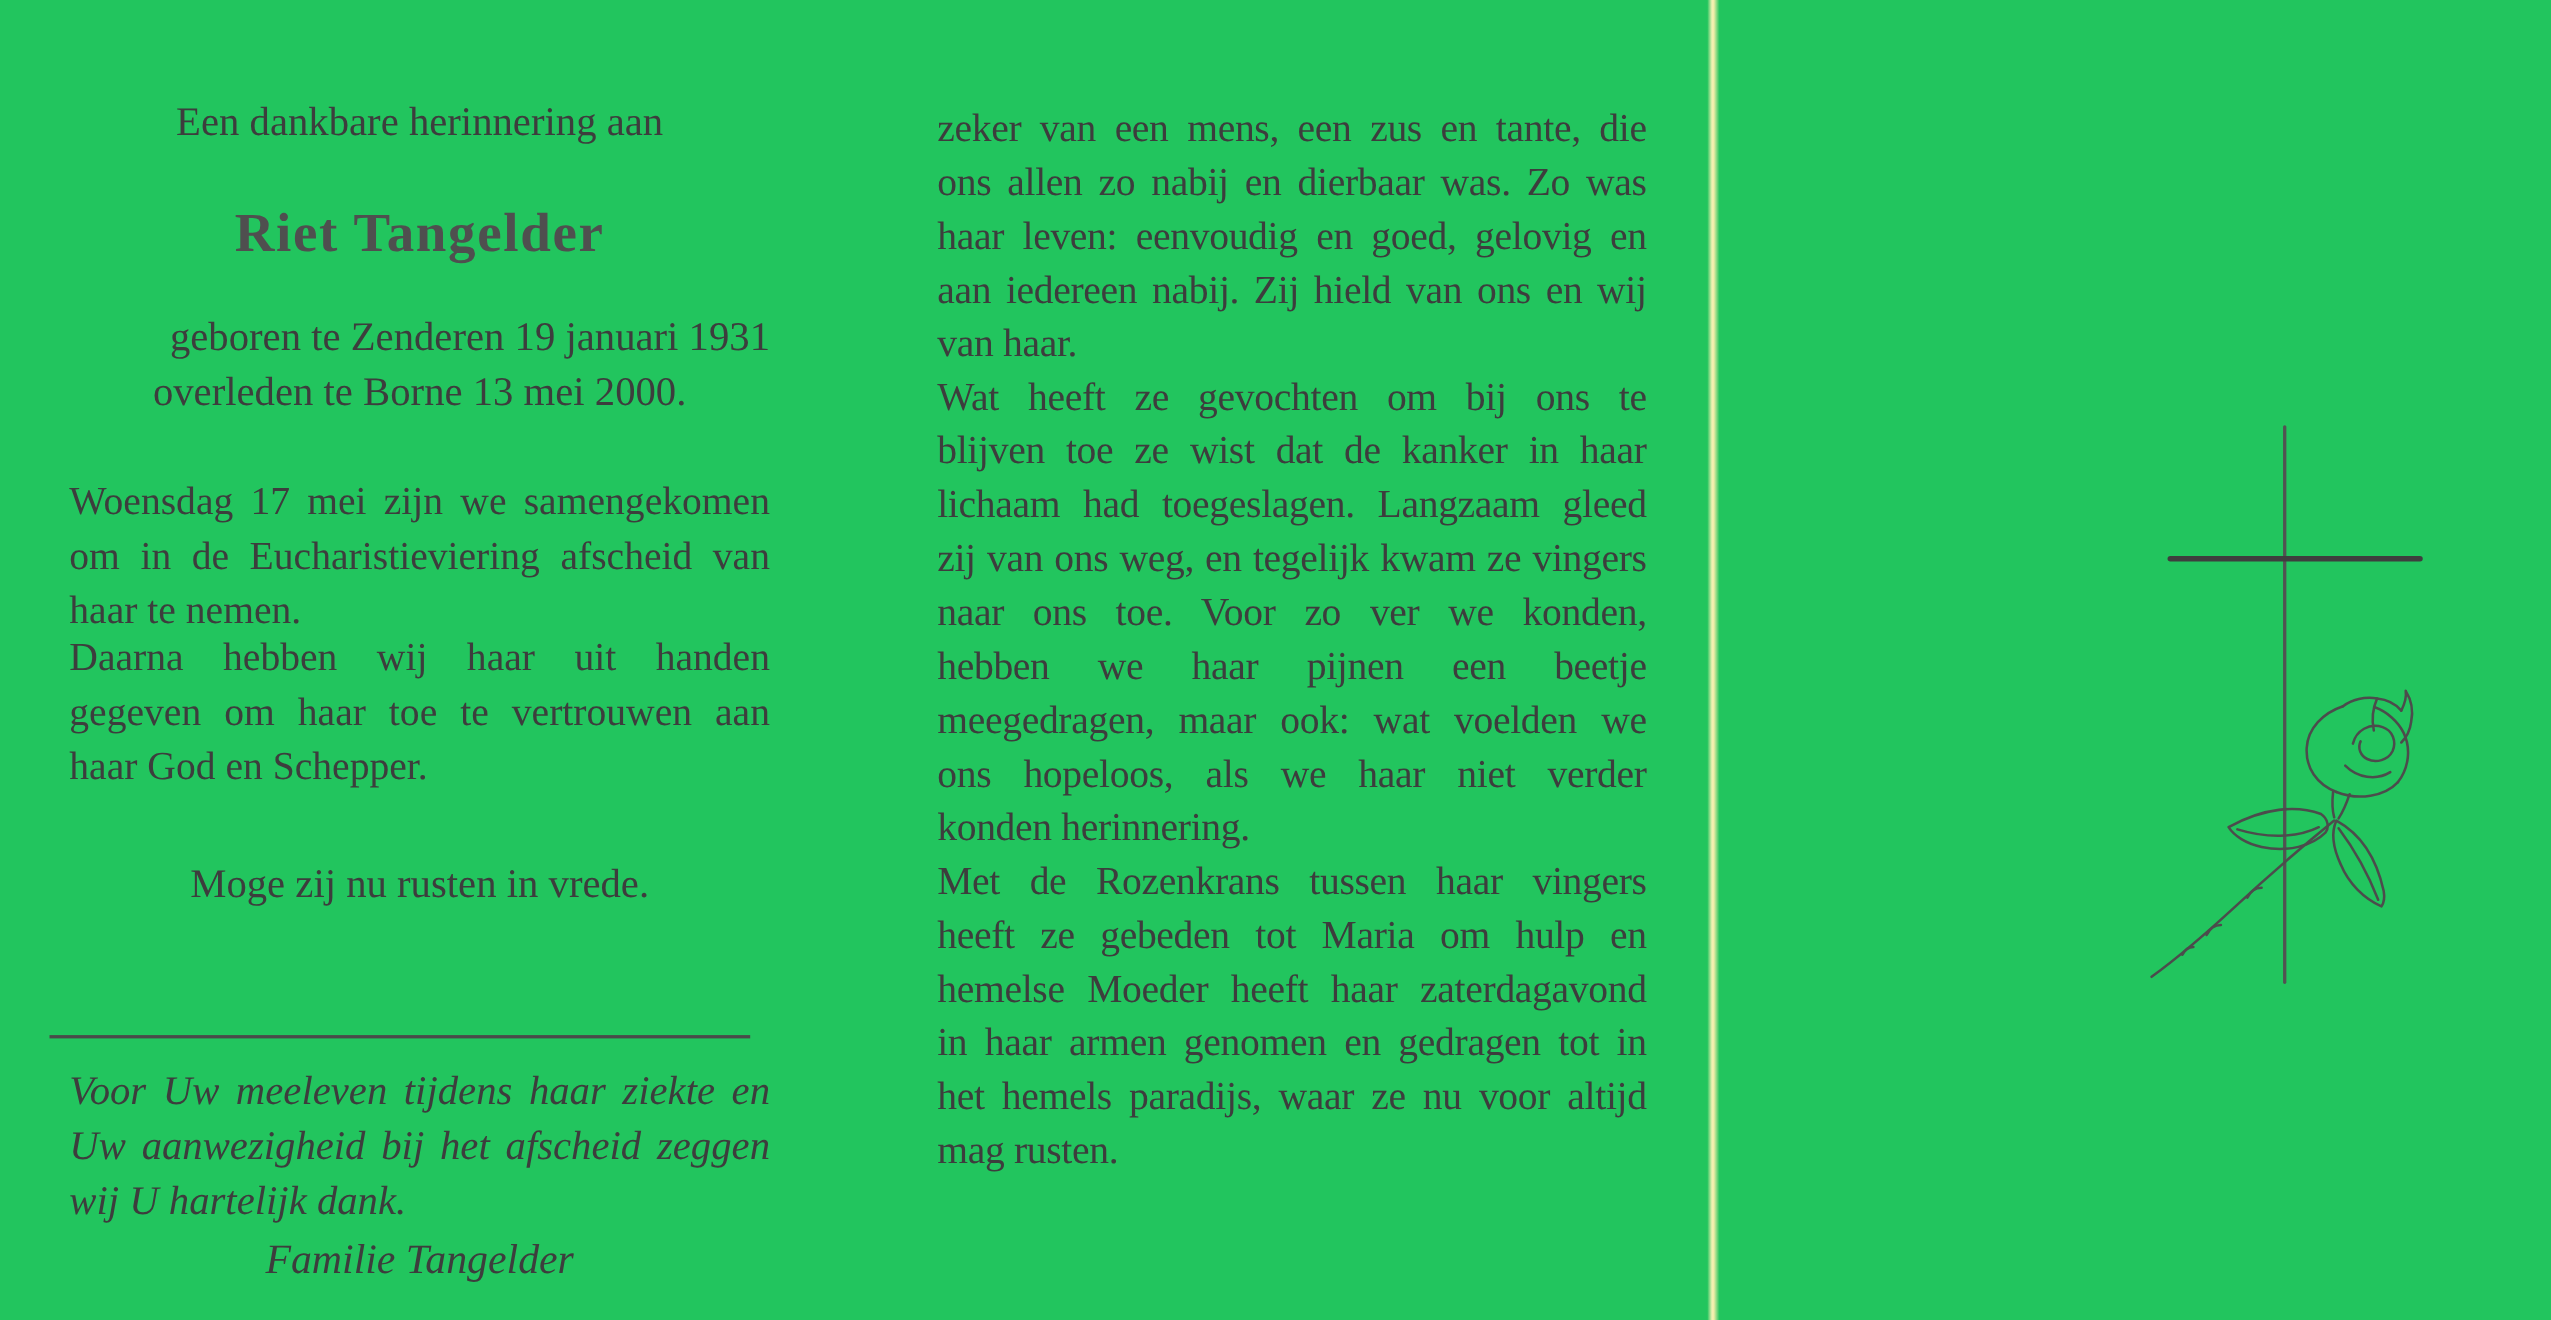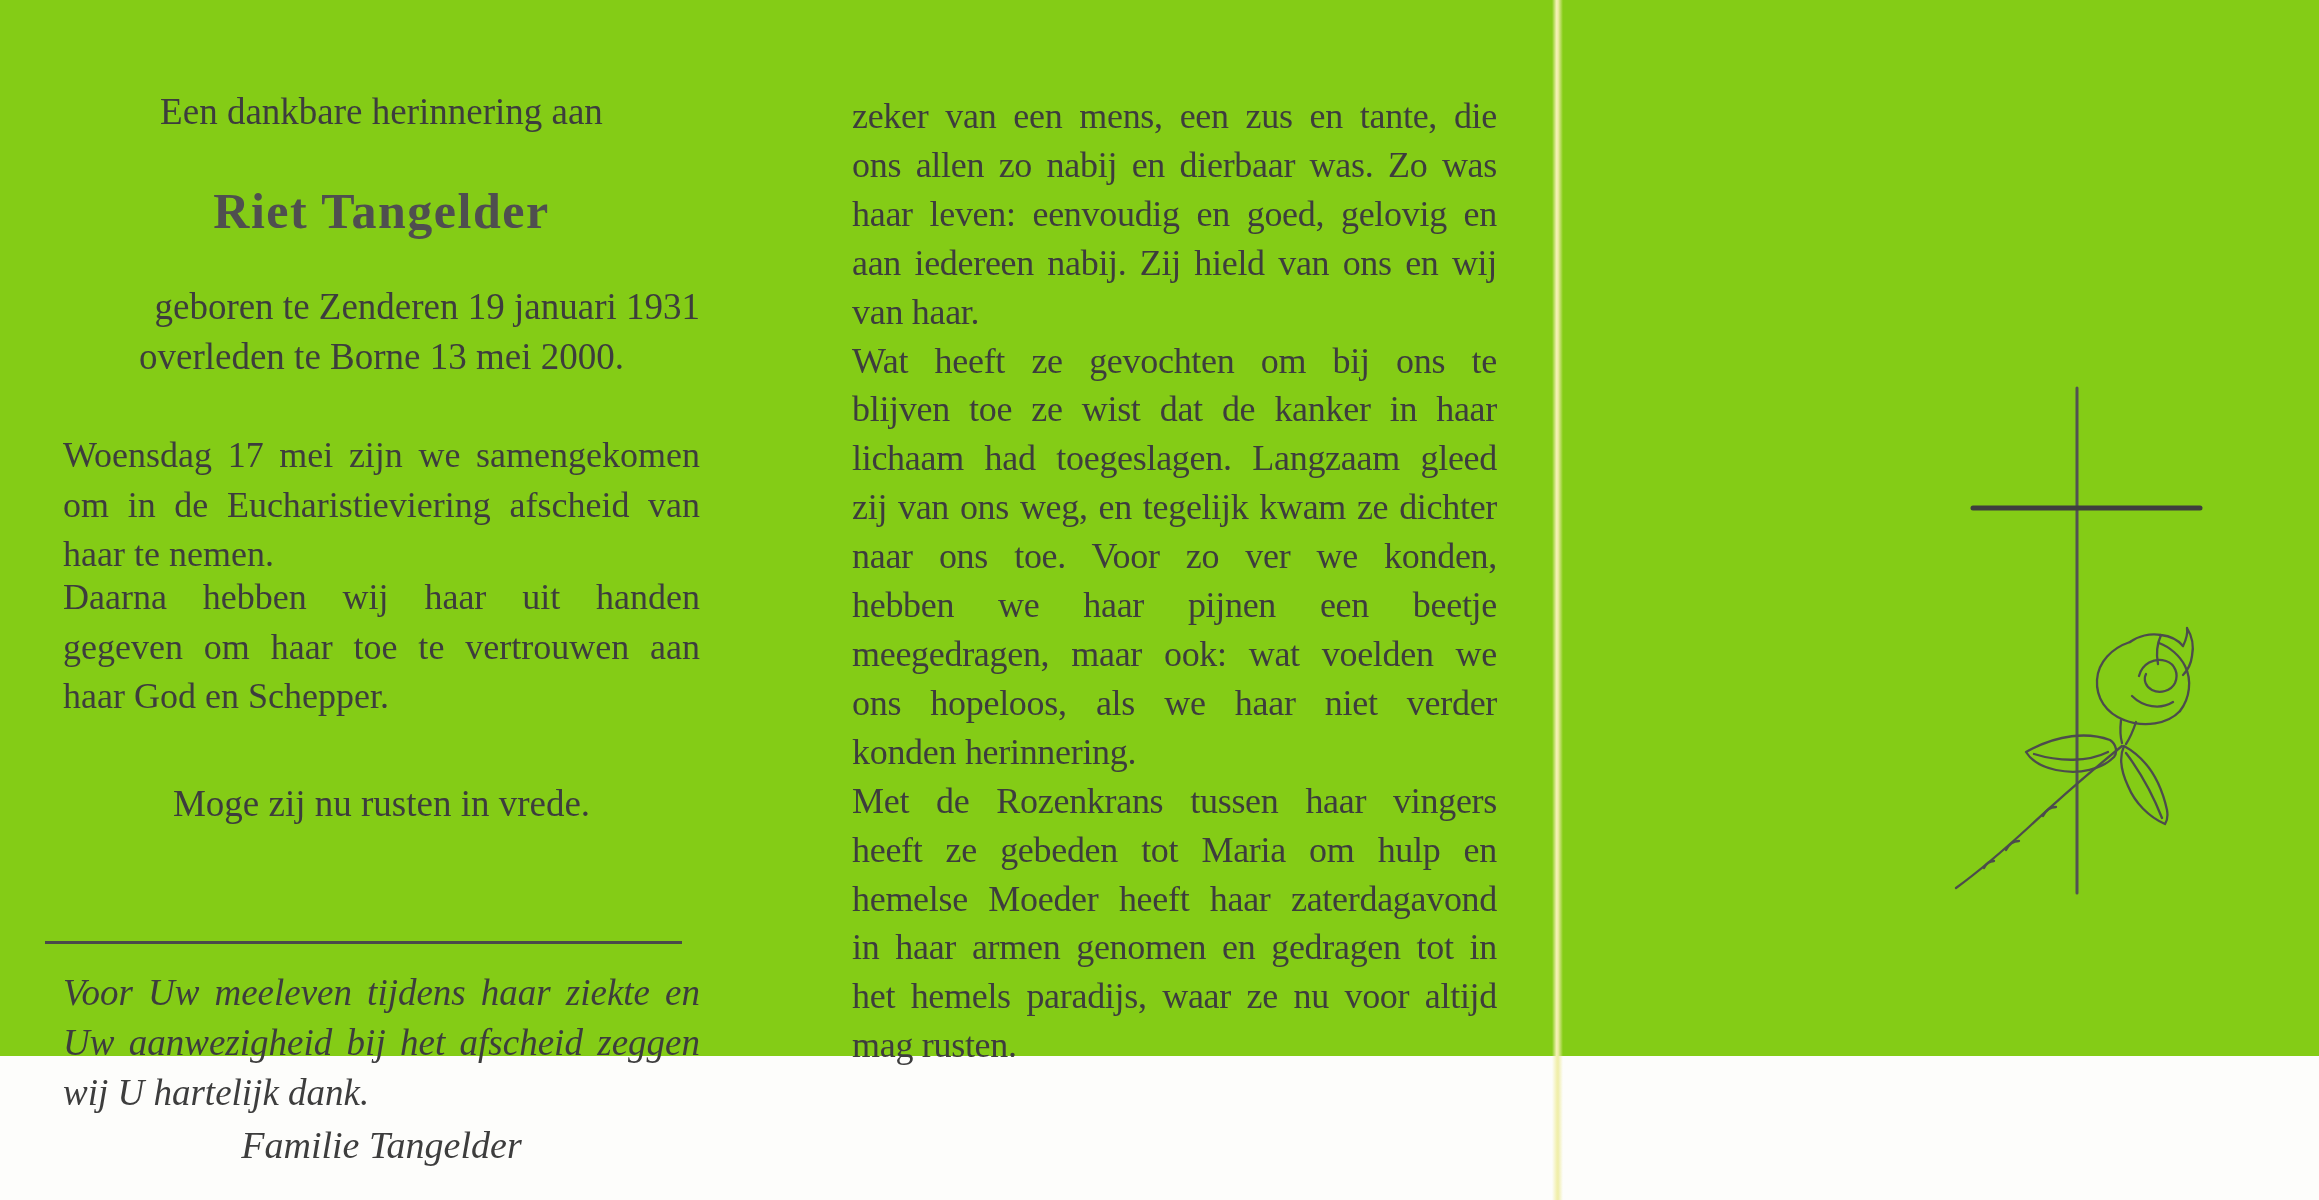--- a/index.html
+++ b/index.html
@@ -3,21 +3,21 @@
 <meta charset="utf-8">
 <style>
   html,body { margin:0; padding:0; }
   body {
     width:2319px; height:1200px;
     background:#fdfdfb;
     font-family:"Liberation Serif","DejaVu Serif",serif;
     color:#3d3d3d;
     overflow:hidden;
   }
-  .page { position:relative; width:2319px; height:1056px; background:#84cc16; }
+  .page { position:relative; width:2319px; height:1200px; background:#22c55e; }
 
   
   .left-col { position:absolute; left:63px; top:0; width:637px; height:1200px; }
   .left-col > * { position:absolute; left:0; width:100%; margin:0; }
   .intro      { top:90px;  text-align:center; font-size:37px; }
   .name       { top:182px; text-align:center; font-size:50px; font-weight:700;
                 color:#4f4f4f; letter-spacing:1.5px; }
   .birth      { top:285px; text-align:right; font-size:37px; }
   .death      { top:335px; text-align:center; font-size:37px; }
   .gathering  { top:431px; }
@@ -93,21 +93,21 @@
         <div class="tline">zeker van een mens, een zus en tante, die</div>
         <div class="tline">ons allen zo nabij en dierbaar was. Zo was</div>
         <div class="tline">haar leven: eenvoudig en goed, gelovig en</div>
         <div class="tline">aan iedereen nabij. Zij hield van ons en wij</div>
         <div class="tline">van haar.</div>
       </div>
     <div>
         <div class="tline">Wat heeft ze gevochten om bij ons te</div>
         <div class="tline">blijven toe ze wist dat de kanker in haar</div>
         <div class="tline">lichaam had toegeslagen. Langzaam gleed</div>
-        <div class="tline">zij van ons weg, en tegelijk kwam ze dichter</div>
+        <div class="tline">zij van ons weg, en tegelijk kwam ze vingers</div>
         <div class="tline">naar ons toe. Voor zo ver we konden,</div>
         <div class="tline">hebben we haar pijnen een beetje</div>
         <div class="tline">meegedragen, maar ook: wat voelden we</div>
         <div class="tline">ons hopeloos, als we haar niet verder</div>
         <div class="tline">konden herinnering.</div>
       </div>
     <div>
         <div class="tline">Met de Rozenkrans tussen haar vingers</div>
         <div class="tline">heeft ze gebeden tot Maria om hulp en</div>
         <div class="tline">hemelse Moeder heeft haar zaterdagavond</div>

